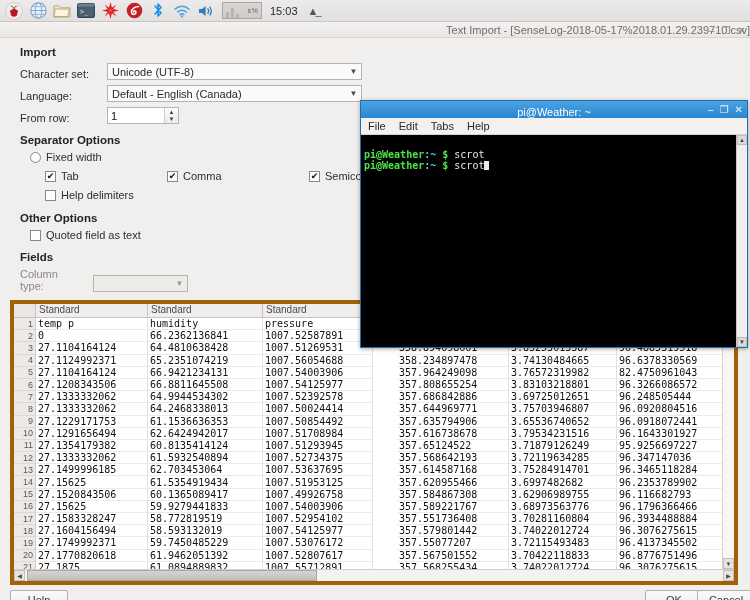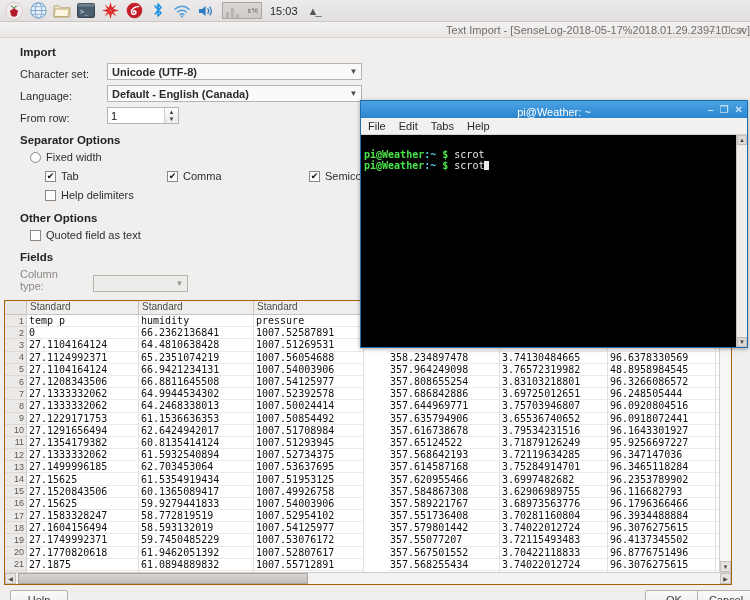--- a/index.html
+++ b/index.html
@@ -81,21 +81,21 @@
   .field-row { display:flex; align-items:flex-end; margin-bottom: 5px; gap: 9px; }
   .field-label { width: 78px; font-size: 11px; color: #2e2e2e; }
 
   .combo {
     position: relative;
     height: 17px;
     background: #fafafa;
     border: 1px solid #b6b3b0;
     display: flex; align-items: center;
     padding-left: 4px;
-    font-size: 11px; color: #2b2b2b; font-weight: bold;
+    font-size: 11px; color: #2b2b2b;
   }
   .combo .arrow {
     position: absolute; right: 0; top: 0;
     width: 15px; height: 15px;
     display:flex; align-items:center; justify-content:center;
     color: #4a4a4a; font-size: 8px;
   }
   .combo.w255 { width: 255px; }
   .combo.w95  { width: 95px; }
 
@@ -127,23 +127,23 @@
   .rb {
     width: 11px; height: 11px; border: 1px solid #8a8785;
     border-radius: 50%; background: #fdfdfd; margin-right: 5px;
     flex: none;
   }
   .opt-label { font-size: 11px; color: #2e2e2e; }
 
   
   #fields-table {
     position: absolute;
-    left: 4px; top: 262px;
+    left: 10px; top: 262px;
     width: 728px; height: 285px;
-    border: 1px solid #a16207;
+    border: 4px solid #a16207;
     background: #fff;
     overflow: hidden;
   }
   .tbl-head {
     display: flex; height: 14px;
     background: #efeeec;
     border-bottom: 1px solid #c6c3c0;
     font-size: 10px; color: #4c4a48;
   }
   .tbl-head .rn { width: 22px; border-right: 1px solid #c6c3c0; background:#e9e7e5; flex:none;}
@@ -503,21 +503,21 @@
             <div class="dc c5">96.6378330569</div>
             <div class="dc c6">-3.06363296509</div>
           </div>
           <div class="trow">
             <div class="rn">5</div>
             <div class="dc c0">27.1104164124</div>
             <div class="dc c1">66.9421234131</div>
             <div class="dc c2">1007.54003906</div>
             <div class="dc c3">357.964249098</div>
             <div class="dc c4">3.76572319982</div>
-            <div class="dc c5">48.8958984545</div>
+            <div class="dc c5">82.4750961043</div>
             <div class="dc c6">-2.95245337486</div>
           </div>
           <div class="trow">
             <div class="rn">6</div>
             <div class="dc c0">27.1208343506</div>
             <div class="dc c1">66.8811645508</div>
             <div class="dc c2">1007.54125977</div>
             <div class="dc c3">357.808655254</div>
             <div class="dc c4">3.83103218801</div>
             <div class="dc c5">96.3266086572</div>

